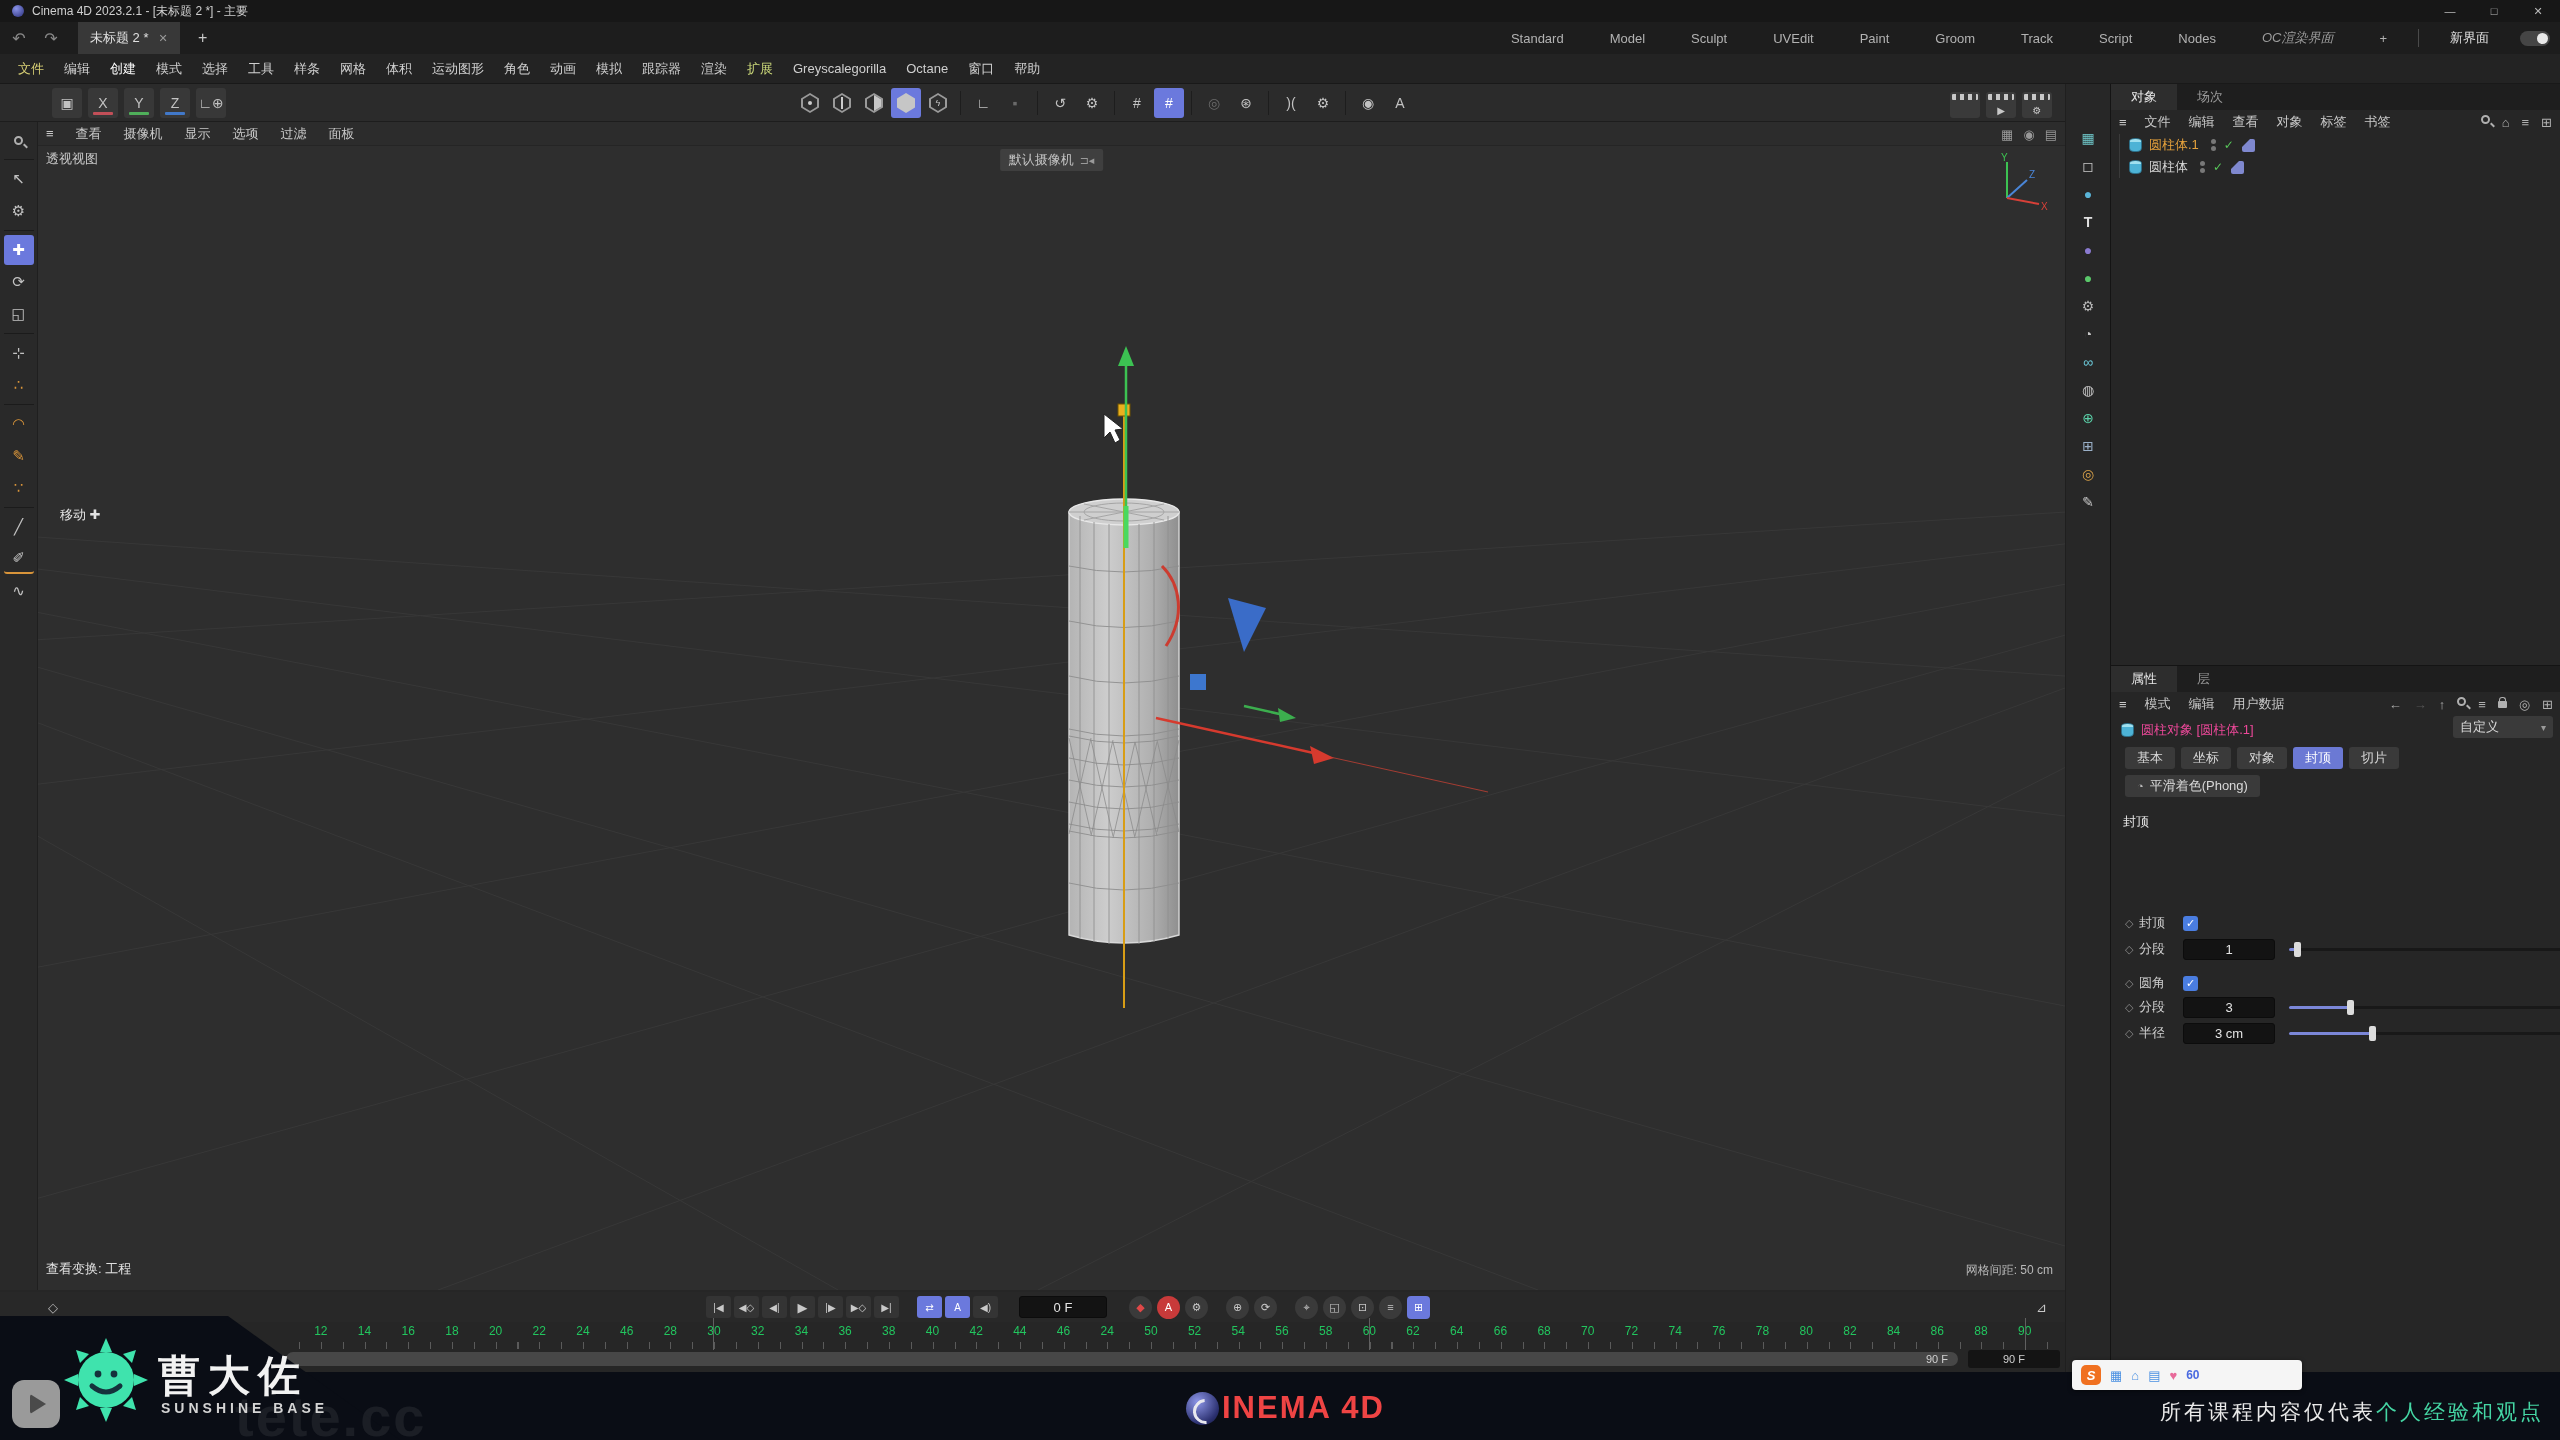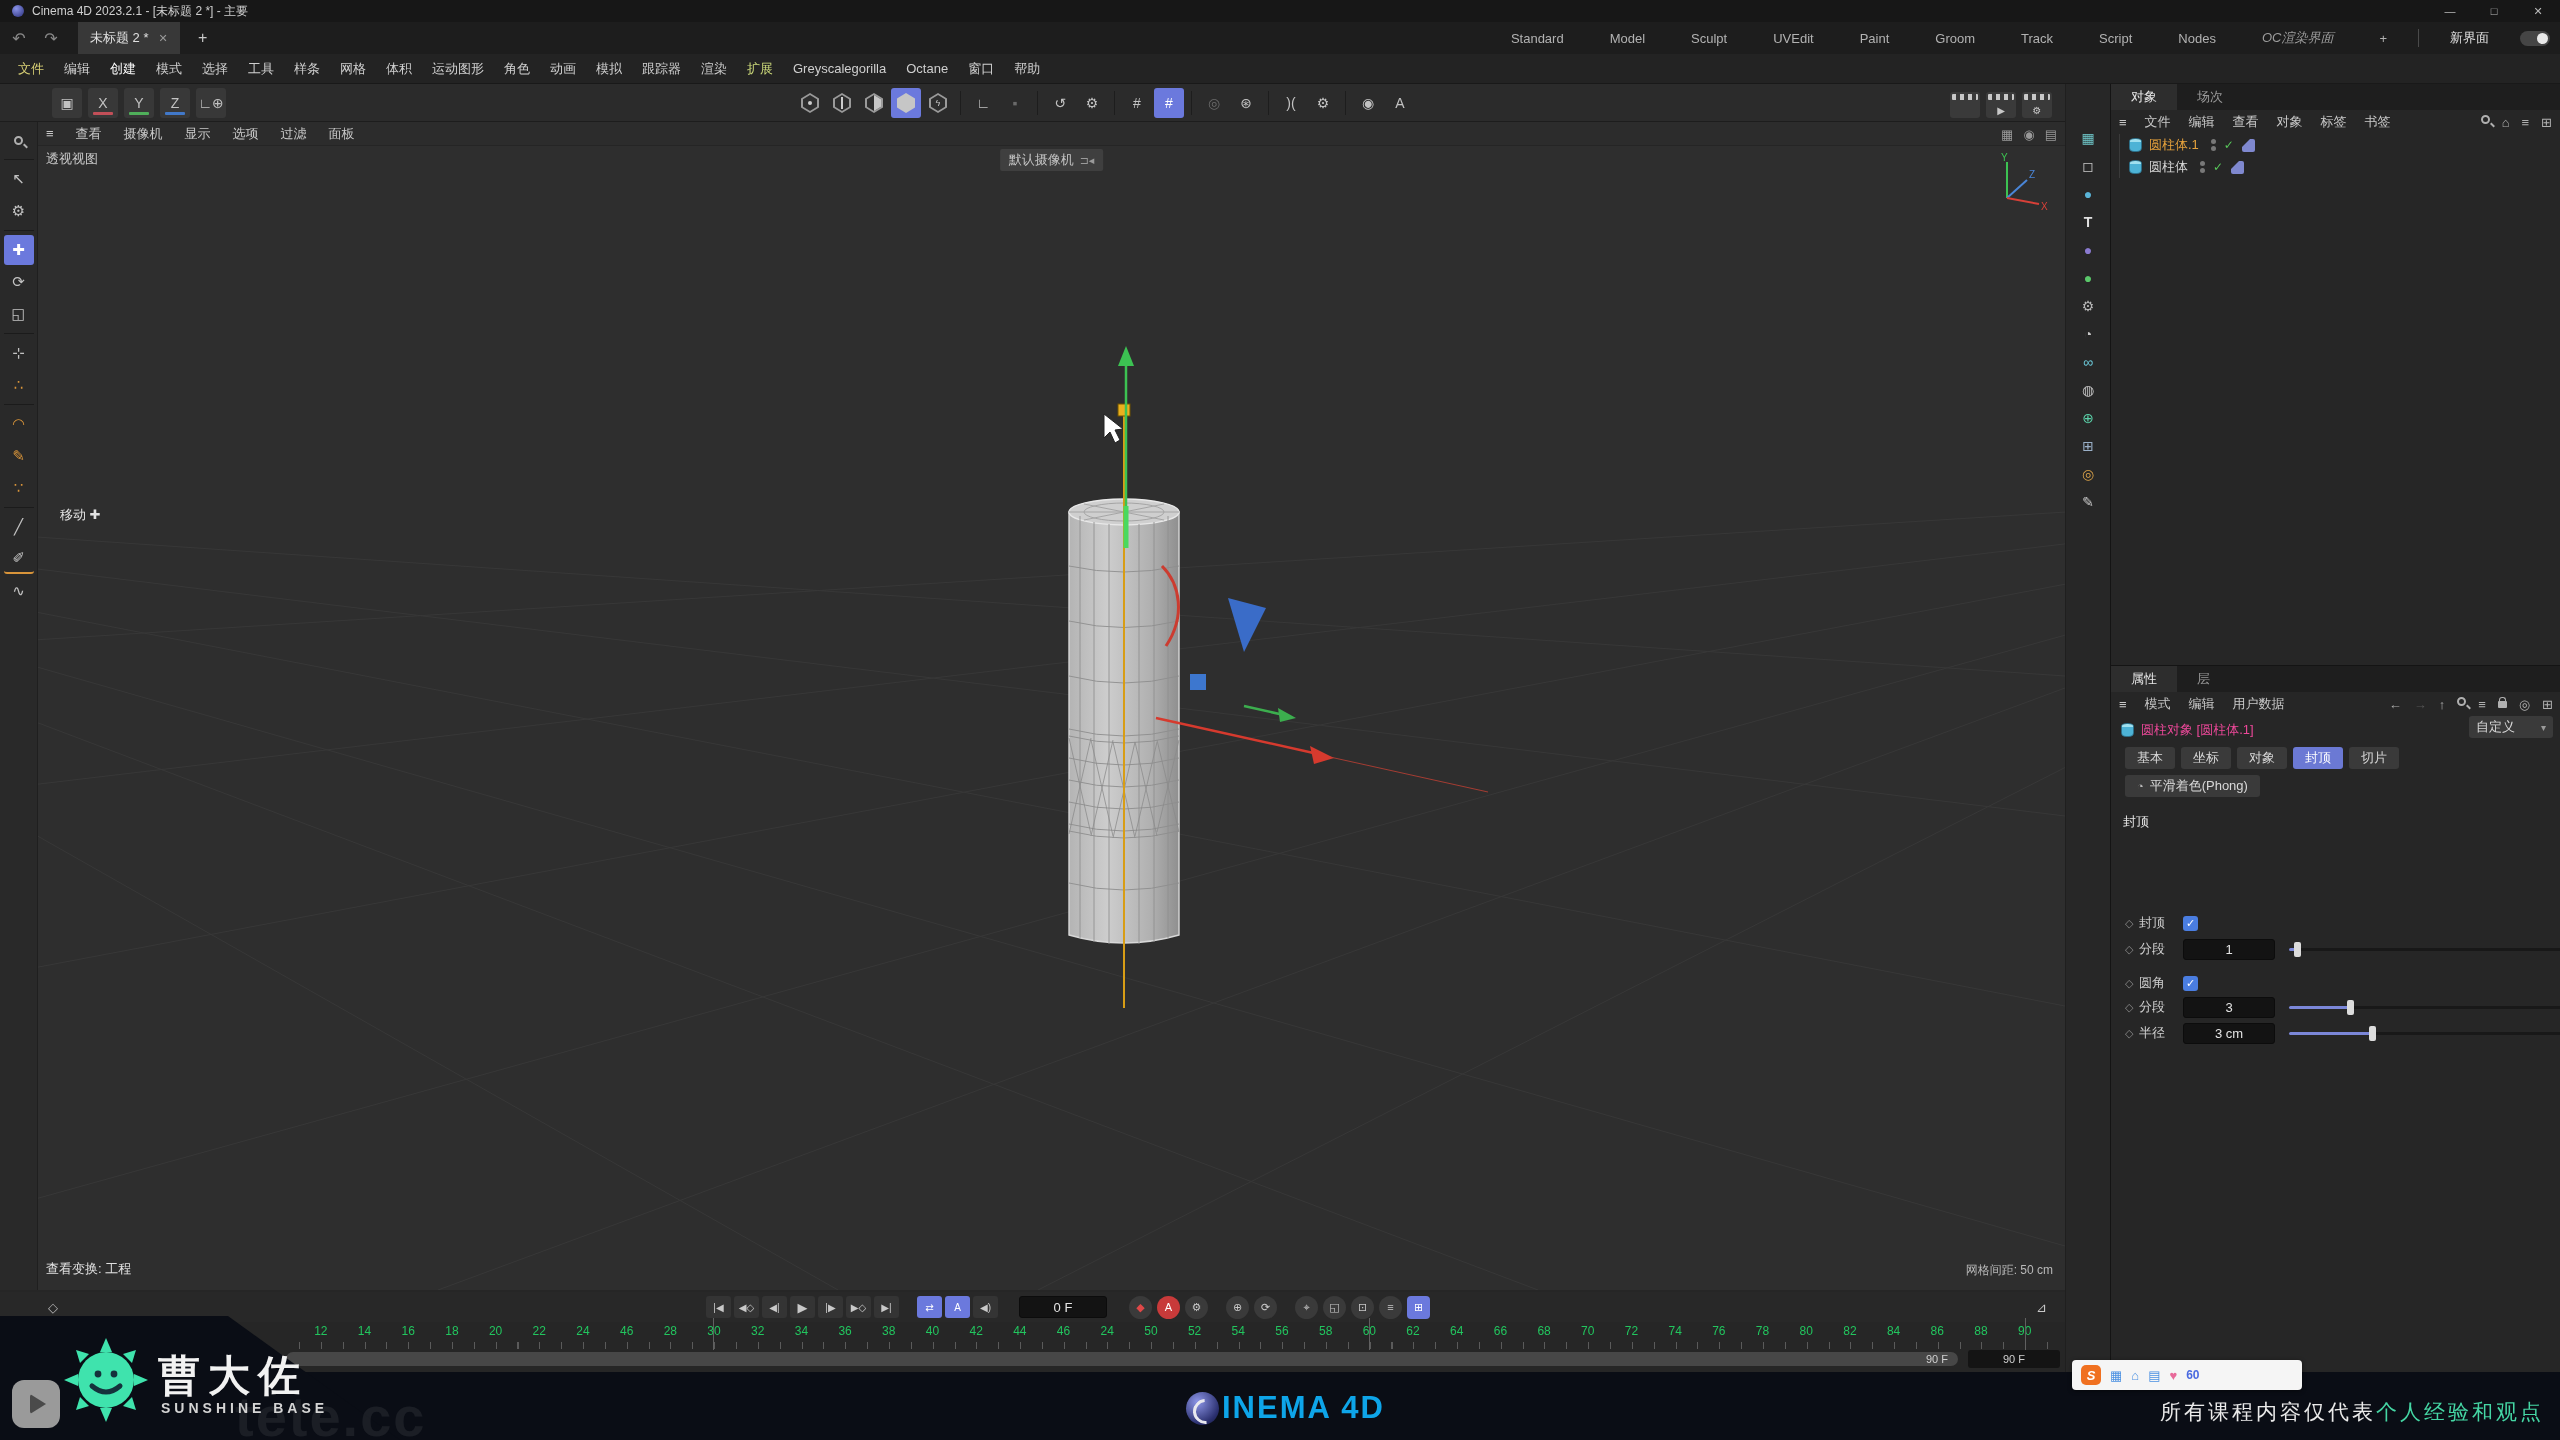--- a/index.html
+++ b/index.html
@@ -80,21 +80,21 @@
 .ok{color:#58c85a;font-size:12px;margin-right:8px}
 .tag{width:13px;height:13px;background:#7f88cf;border-radius:2px;position:relative}
 .tag:before{content:"";position:absolute;left:0;top:0;border:4px solid #262626;border-right-color:transparent;border-bottom-color:transparent}
 .searchic{width:9px;height:9px;border:2px solid #b0b0b0;border-radius:50%;position:relative;display:inline-block}
 .searchic:after{content:"";position:absolute;left:7px;top:7px;width:5px;height:2px;background:#b0b0b0;transform:rotate(45deg)}
 .lockic{width:9px;height:7px;background:#b0b0b0;border-radius:1px;position:relative;display:inline-block;margin-top:4px}
 .lockic:before{content:"";position:absolute;left:1px;top:-4px;width:5px;height:4px;border:1.5px solid #b0b0b0;border-bottom:none;border-radius:3px 3px 0 0}
 
 .atn{height:22px;padding:0 12px;background:#3a3a3a;border-radius:3px;color:#d8d8d8;display:flex;align-items:center;margin-right:6px;white-space:nowrap}
 .atn.on{background:#6b79d4;color:#fff}
-.dropdown{position:absolute;right:8px;top:0;width:84px;height:22px;background:#3a3a3a;border-radius:3px;display:flex;align-items:center;justify-content:space-between;padding:8px 7px;color:#d8d8d8}
+.dropdown{position:absolute;right:8px;top:0;width:100px;height:22px;background:#3a3a3a;border-radius:3px;display:flex;align-items:center;justify-content:space-between;padding:8px 7px;color:#d8d8d8}
 .fieldbox{width:92px;height:21px;background:#131313;border:1px solid #0c0c0c;border-radius:3px;color:#e4e4e4;display:flex;align-items:center;justify-content:center}
 .slider{position:relative;width:278px;height:3px;background:#181818;border-radius:2px}
 .slider .fill{position:absolute;left:0;top:0;height:3px;background:#7b87d8;border-radius:2px}
 .slider .knob{position:absolute;top:-6px;width:7px;height:15px;background:#dcdcdc;border-radius:2px;margin-left:-3px}
 .chk{width:15px;height:15px;background:#4a7de0;border-radius:3px;color:#fff;font-size:11px;display:flex;align-items:center;justify-content:center}
 .diam{color:#8a8a8a;font-size:11px;width:14px}
 .arow{position:absolute;left:14px;display:flex;align-items:center;height:22px}
 .albl{width:44px;color:#cfcfcf}
 
 .timeline{left:0;top:1290px;width:2065px;height:82px;background:#262626}
@@ -115,21 +115,21 @@
 .bstrip{left:0;top:1372px;width:2560px;height:68px;background:#0a0d15}
 .bwedge{left:0;top:1316px;width:400px;height:124px;background:#0a0d15;clip-path:polygon(0 0,57% 0,100% 100%,0 100%)}
 .applogo{left:12px;top:1380px;width:48px;height:48px;border-radius:12px;background:#9a9a9a;display:flex;align-items:center;justify-content:center}
 .applogo i{width:0;height:0;border-left:16px solid #4a4a4a;border-top:10px solid transparent;border-bottom:10px solid transparent;margin-left:4px;border-radius:3px}
 .brand{left:158px;top:1348px;font-size:42px;font-weight:bold;color:#f2f2f2;letter-spacing:8px}
 .brandsub{left:161px;top:1400px;font-size:14px;color:#d4d4d4;letter-spacing:4px;font-weight:bold}
 .wmark{left:235px;top:1384px;font-size:56px;font-weight:bold;color:rgba(255,255,255,0.07);letter-spacing:2px}
 .c4dlogo{left:1186px;top:1390px;display:flex;align-items:center;gap:3px}
 .c4dball{width:33px;height:33px;border-radius:50%;background:radial-gradient(circle at 35% 30%,#8d96e8,#2a2f6e 70%,#141838);position:relative}
 .c4dball:after{content:"";position:absolute;left:7px;top:7px;width:19px;height:19px;border:3px solid #e8e8ef;border-radius:50%;border-top-color:transparent;border-right-color:transparent;transform:rotate(40deg)}
-.c4dtext{font-size:31px;font-weight:bold;color:#0ea5e9;letter-spacing:2px}
+.c4dtext{font-size:31px;font-weight:bold;color:#ef4444;letter-spacing:2px}
 .disclaimer{right:16px;top:1398px;font-size:21px;letter-spacing:3px;white-space:nowrap}
 .disclaimer .p1{color:#eaeaea}
 .disclaimer .p2{color:#45d6a4}
 .capwidget{left:2072px;top:1360px;width:230px;height:30px;background:#f5f5f5;border-radius:4px;box-shadow:0 1px 4px rgba(0,0,0,.5);display:flex;align-items:center;gap:9px;padding:0 9px;font-size:13px}
 .capS{width:20px;height:20px;border-radius:5px;background:#f07020;color:#fff;font-weight:bold;display:flex;align-items:center;justify-content:center;font-size:13px;font-style:italic}
 </style>
 </head>
 <body>
 
 <div class="abs titlebar">

